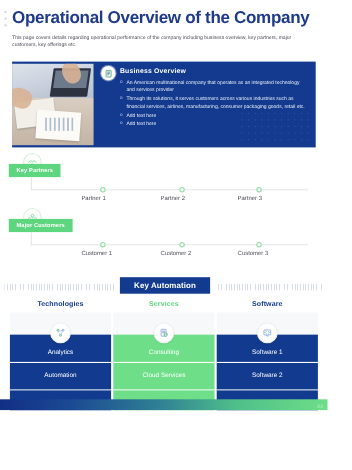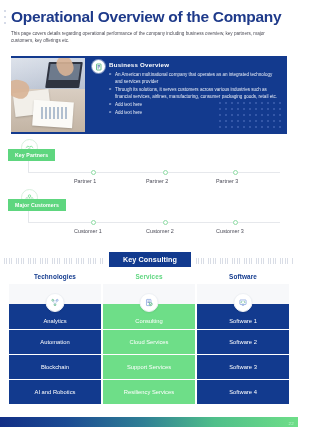--- a/index.html
+++ b/index.html
@@ -4,21 +4,21 @@
 <style>
   html,body{margin:0;padding:0;}
   body{
     width:298px;height:427px;
     background:#ffffff;
     font-family:"Liberation Sans", sans-serif;
     overflow:hidden;
     position:relative;
     -webkit-font-smoothing:antialiased;
   }
-  .slide{position:relative;width:298px;height:427px;background:#fff;overflow:hidden;}
+  .slide{position:relative;width:298px;height:373px;background:#fff;overflow:hidden;}
 
   
   .hdr{position:absolute;left:0;top:4px;width:298px;}
   .hdr-dots{position:absolute;left:4px;top:6px;width:4px;height:20px;}
   .hdr-dots i{display:block;width:2px;height:2px;border-radius:50%;background:#c9cfe0;margin-bottom:4px;}
   .title{
     position:absolute;left:11px;top:4px;
     font-size:15.5px;font-weight:bold;color:#1e3a8a;
     letter-spacing:-0.3px;white-space:nowrap;
   }
@@ -242,21 +242,21 @@
     <div class="node n2"></div>
     <div class="node n3"></div>
     <div class="nlabel l1">Customer 1</div>
     <div class="nlabel l2">Customer 2</div>
     <div class="nlabel l3">Customer 3</div>
   </div>
 
   <div class="ko-wrap">
     <div class="ko-hatch left"></div>
     <div class="ko-hatch right"></div>
-    <div class="ko-title">Key Consulting</div>
+    <div class="ko-title">Key Automation</div>
   </div>
 
   <div class="ko-cols">
 
     <div class="ko-col c1">
       <div class="ko-chead navy">Technologies</div>
       <div class="ko-iconcell">
         <div class="ko-circle">
           <svg width="9" height="9" viewBox="0 0 16 16">
             <circle cx="4" cy="4" r="1.6" fill="none" stroke="#3aa76d" stroke-width="1.1"></circle>

